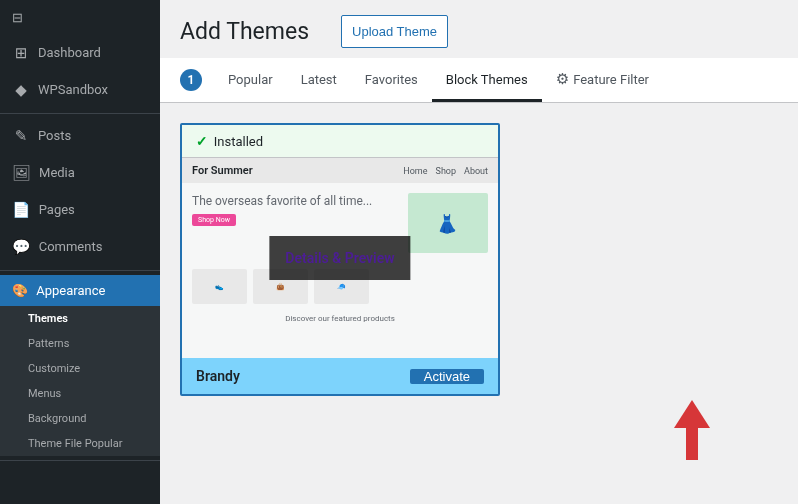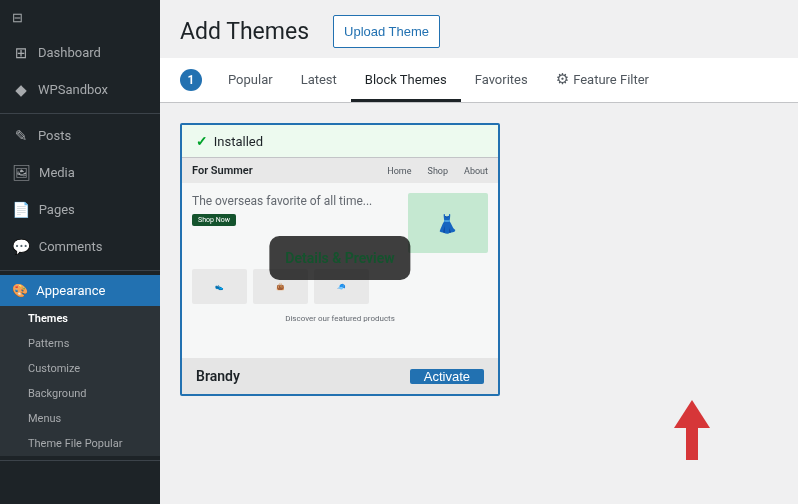--- a/index.html
+++ b/index.html
@@ -59,21 +59,21 @@
     
     #main {
       flex: 1;
       background: #f0f0f1;
       overflow-y: auto;
       padding: 0;
     }
     .main-header {
       background: #f0f0f1;
       padding: 15px 20px 10px;
-      display: flex; align-items: center; gap: 24px;
+      display: flex; align-items: center; gap: 32px;
     }
     .main-title {
       font-size: 23px;
       font-weight: 400;
       color: #1d2327;
     }
     .upload-btn {
       border: 1px solid #2271b1;
       background: #fff;
       color: #2271b1;
@@ -140,31 +140,31 @@
       position: relative;
       overflow: hidden;
     }
     
     .preview-header {
       background: #e8e8e8;
       padding: 6px 10px;
       display: flex; align-items: center; justify-content: space-between;
     }
     .preview-title { font-size: 11px; font-weight: 600; color: #1d2327; }
-    .preview-nav { display: flex; gap: 16px; }
+    .preview-nav { display: flex; gap: 8px; }
     .preview-nav-item { font-size: 9px; color: #50575e; }
     .preview-hero {
       padding: 10px;
       display: flex; gap: 8px;
     }
     .preview-text-block { flex: 1; }
     .preview-p { font-size: 12px; color: #646970; line-height: 1.4; }
     .preview-btn-small {
       display: inline-block;
-      background: #14532d;
+      background: #ec4899;
       color: #fff;
       font-size: 7px;
       padding: 2px 6px;
       border-radius: 2px;
       margin-top: 4px;
     }
     .preview-image {
       width: 80px; height: 60px;
       background: #c5e8d1;
       border-radius: 2px;
@@ -189,34 +189,34 @@
       padding: 4px;
     }
 
     
     .details-overlay {
       position: absolute;
       top: 50%;
       left: 50%;
       transform: translate(-50%, -50%);
       background: rgba(0,0,0,0.75);
-      color: #14532d;
+      color: #4c1d95;
       padding: 14px 16px;
-      border-radius: 10px;
+      border-radius: 0;
       font-size: 14px;
       font-weight: 600;
       white-space: nowrap;
       z-index: 10;
     }
 
     
     .theme-footer {
       padding: 10px 14px;
       display: flex; align-items: center; justify-content: space-between;
-      background: #e5e5e5;
+      background: #7dd3fc;
     }
     .theme-name { font-size: 14px; font-weight: 600; color: #1d2327; }
     .activate-btn {
       background: #2271b1;
       color: #fff;
       border: none;
       padding: 0 14px;
       border-radius: 2px;
       cursor: pointer;
       font-size: 13px;
@@ -281,41 +281,41 @@
   <div class="sidebar-divider"></div>
 
   <div class="sidebar-section">
     <div class="section-header">
       <span class="icon">🎨</span>
       <span>Appearance</span>
     </div>
     <div class="sidebar-sub-item active">Themes</div>
     <div class="sidebar-sub-item">Patterns</div>
     <div class="sidebar-sub-item">Customize</div>
+    <div class="sidebar-sub-item">Menus</div>
     <div class="sidebar-sub-item">Background</div>
-    <div class="sidebar-sub-item">Menus</div>
     <div class="sidebar-sub-item">Theme File Popular</div>
   </div>
 
   <div class="sidebar-divider"></div>
 
 </nav>
 
 <div id="main">
   <div class="main-header">
     <h1 class="main-title">Add Themes</h1>
     <button class="upload-btn">Upload Theme</button>
   </div>
 
   <div class="tab-bar">
     <div class="tab-badge">1</div>
     <a class="tab-item">Popular</a>
     <a class="tab-item">Latest</a>
+    <a class="tab-item">Favorites</a>
     <a class="tab-item current">Block Themes</a>
-    <a class="tab-item">Favorites</a>
     <a class="tab-item">
       <span class="tab-gear">⚙</span><span>Feature Filter</span>
     </a>
   </div>
 
   <div class="theme-grid">
     <div class="theme-card">
 
       <div class="installed-bar">
         <span class="check-icon">✓</span>

